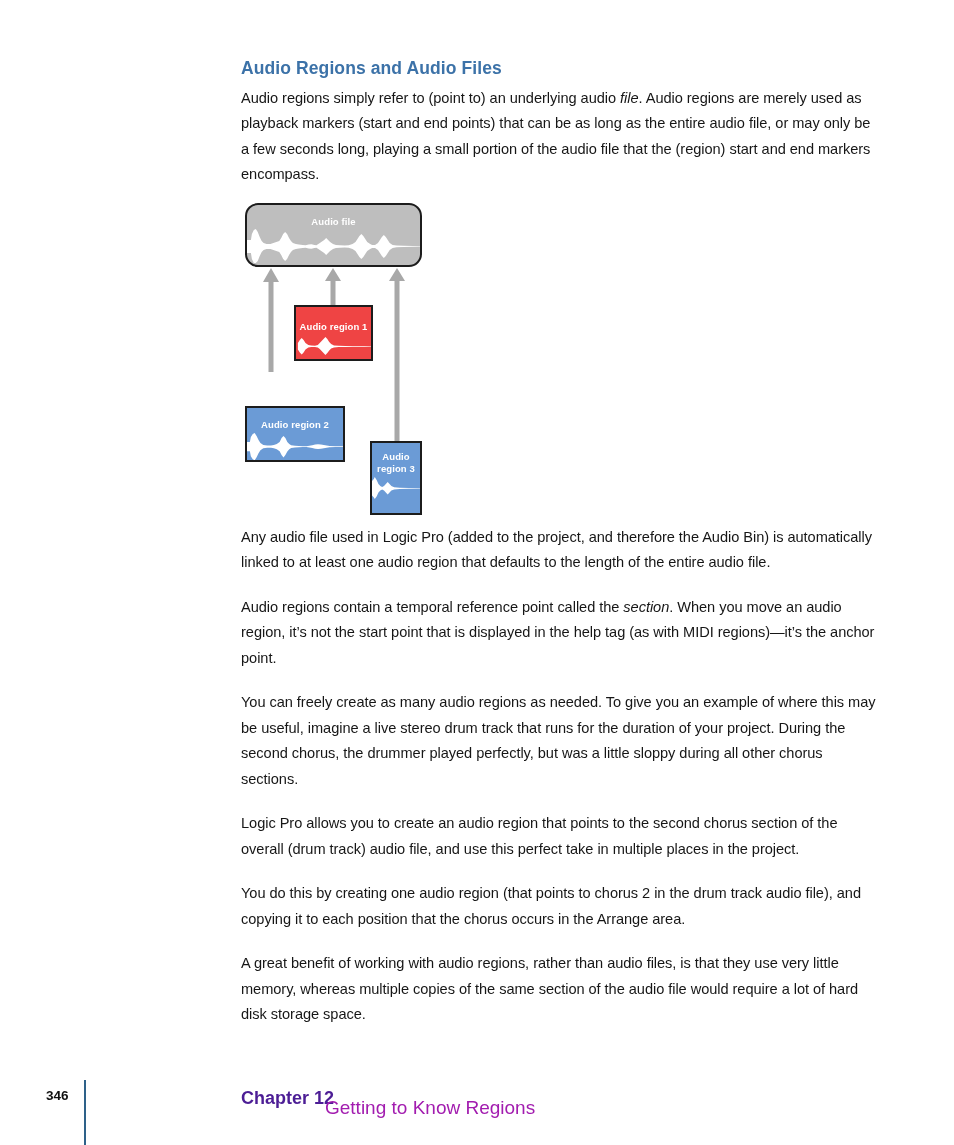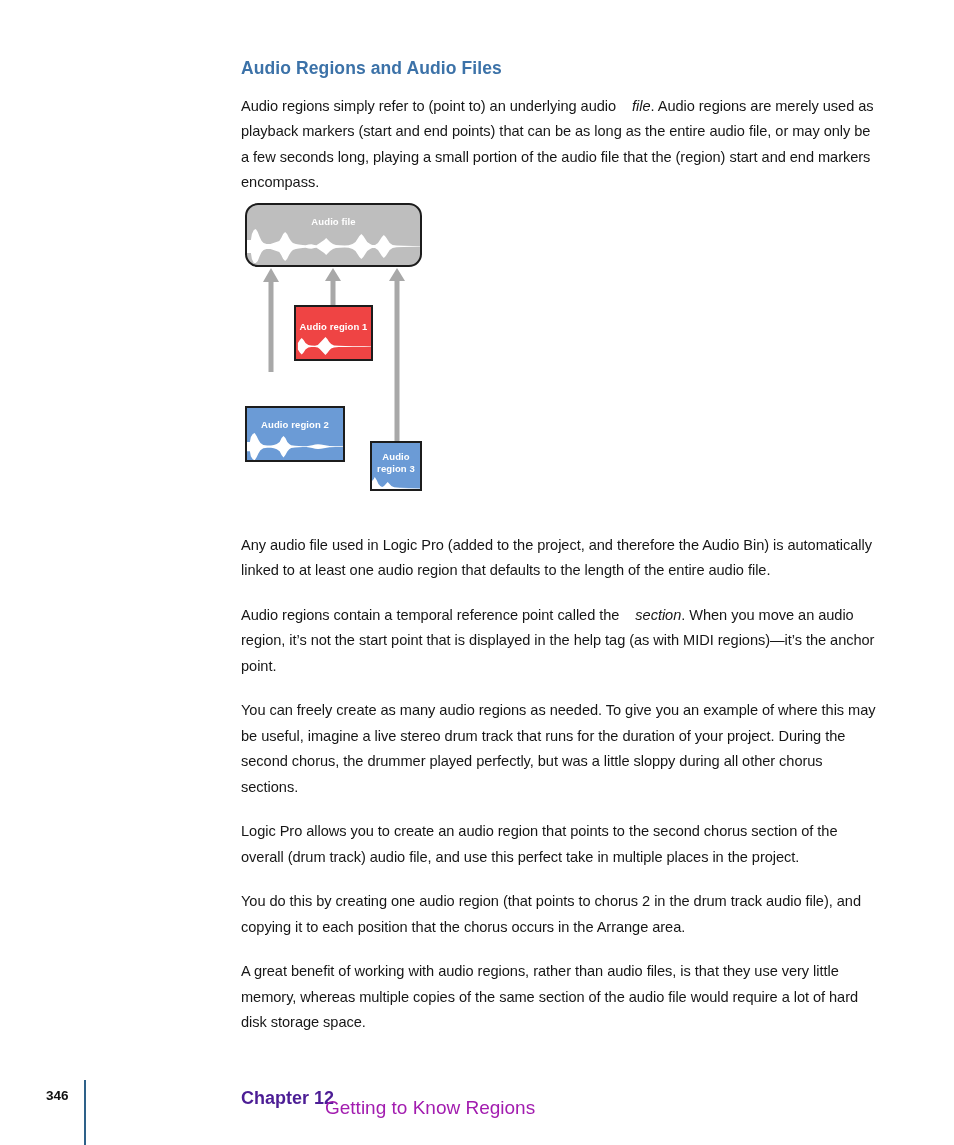--- a/index.html
+++ b/index.html
@@ -24,38 +24,38 @@
     height: 1145px;
   }
   .content {
     position: absolute;
     left: 241px;
     top: 58px;
     width: 636px;
   }
 
   h1.section-title {
-    margin: 0 0 14px 0;
+    margin: 0 0 6px 0;
     font-size: 17.5px;
     font-weight: bold;
     color: #3c72a8;
     letter-spacing: 0.1px;
     line-height: 1.25;
   }
 
   p.body-text {
     margin: 0 0 19px 0;
     font-size: 14.6px;
     line-height: 25.5px;
     color: #161616;
     text-align: left;
     letter-spacing: -0.05px;
   }
   p.body-text.tight { margin-bottom: 0; }
-  p.body-text em { font-style: italic; margin-left: 12px; }
+  p.body-text em { font-style: italic; }
 
   
   .diagram {
     position: absolute;
     left: 244px;
     top: 202px;
     width: 200px;
     height: 300px;
   }
   .dbox {
@@ -101,21 +101,21 @@
     left: 1px; top: 168px;
     width: 100px; height: 56px;
     background: #6b9bd6;
     margin-top: 36px;
   }
   #audio-region-2-box .dlabel { top: 11px; }
   #audio-region-2-box .wave { top: 25px; height: 28px; }
 
   #audio-region-3-box {
     left: 126px; top: 239px;
-    width: 52px; height: 50px;
+    width: 52px; height: 74px;
     background: #6b9bd6;
   }
   #audio-region-3-box .dlabel { top: 8px; }
   #audio-region-3-box .wave { top: 34px; height: 22px; }
 
   .arrow {
     position: absolute;
     width: 18px;
   }
   .arrow svg { display: block; width: 100%; height: 100%; }

